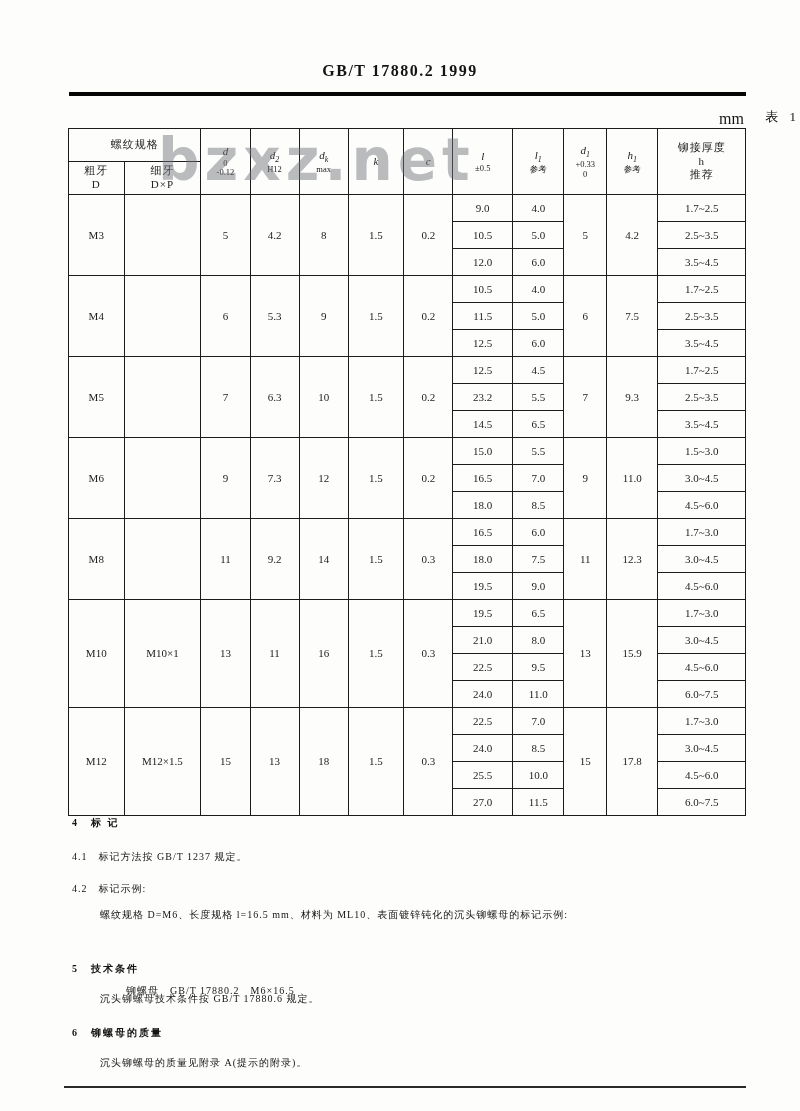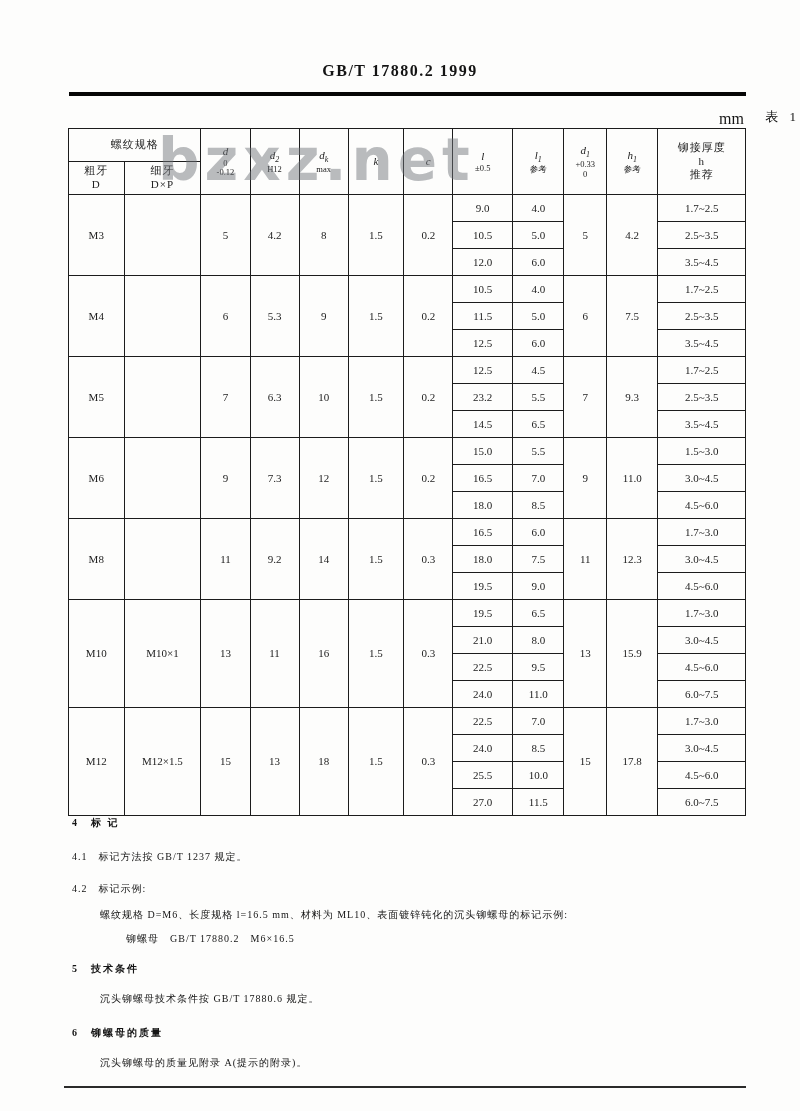--- a/index.html
+++ b/index.html
@@ -255,20 +255,20 @@
         </tbody>
     </table>
   </div>
 
   <div class="watermark">bzxz.net</div>
 
   <div class="txt h" style="top:816px;left:72px">4　标 记</div>
   <div class="txt" style="top:850px;left:72px">4.1　标记方法按 GB/T 1237 规定。</div>
   <div class="txt" style="top:882px;left:72px">4.2　标记示例:</div>
   <div class="txt" style="top:908px;left:100px">螺纹规格 D=M6、长度规格 l=16.5 mm、材料为 ML10、表面镀锌钝化的沉头铆螺母的标记示例:</div>
-  <div class="txt" style="top:932px;left:126px">铆螺母　GB/T 17880.2　M6×16.5</div>
+  <div class="txt" style="top:984px;left:126px">铆螺母　GB/T 17880.2　M6×16.5</div>
   <div class="txt h" style="top:962px;left:72px">5　技术条件</div>
   <div class="txt" style="top:992px;left:100px">沉头铆螺母技术条件按 GB/T 17880.6 规定。</div>
   <div class="txt h" style="top:1026px;left:72px">6　铆螺母的质量</div>
   <div class="txt" style="top:1056px;left:100px">沉头铆螺母的质量见附录 A(提示的附录)。</div>
 
   <div class="footer-rule"></div>
 </div>
 
 </body></html>

